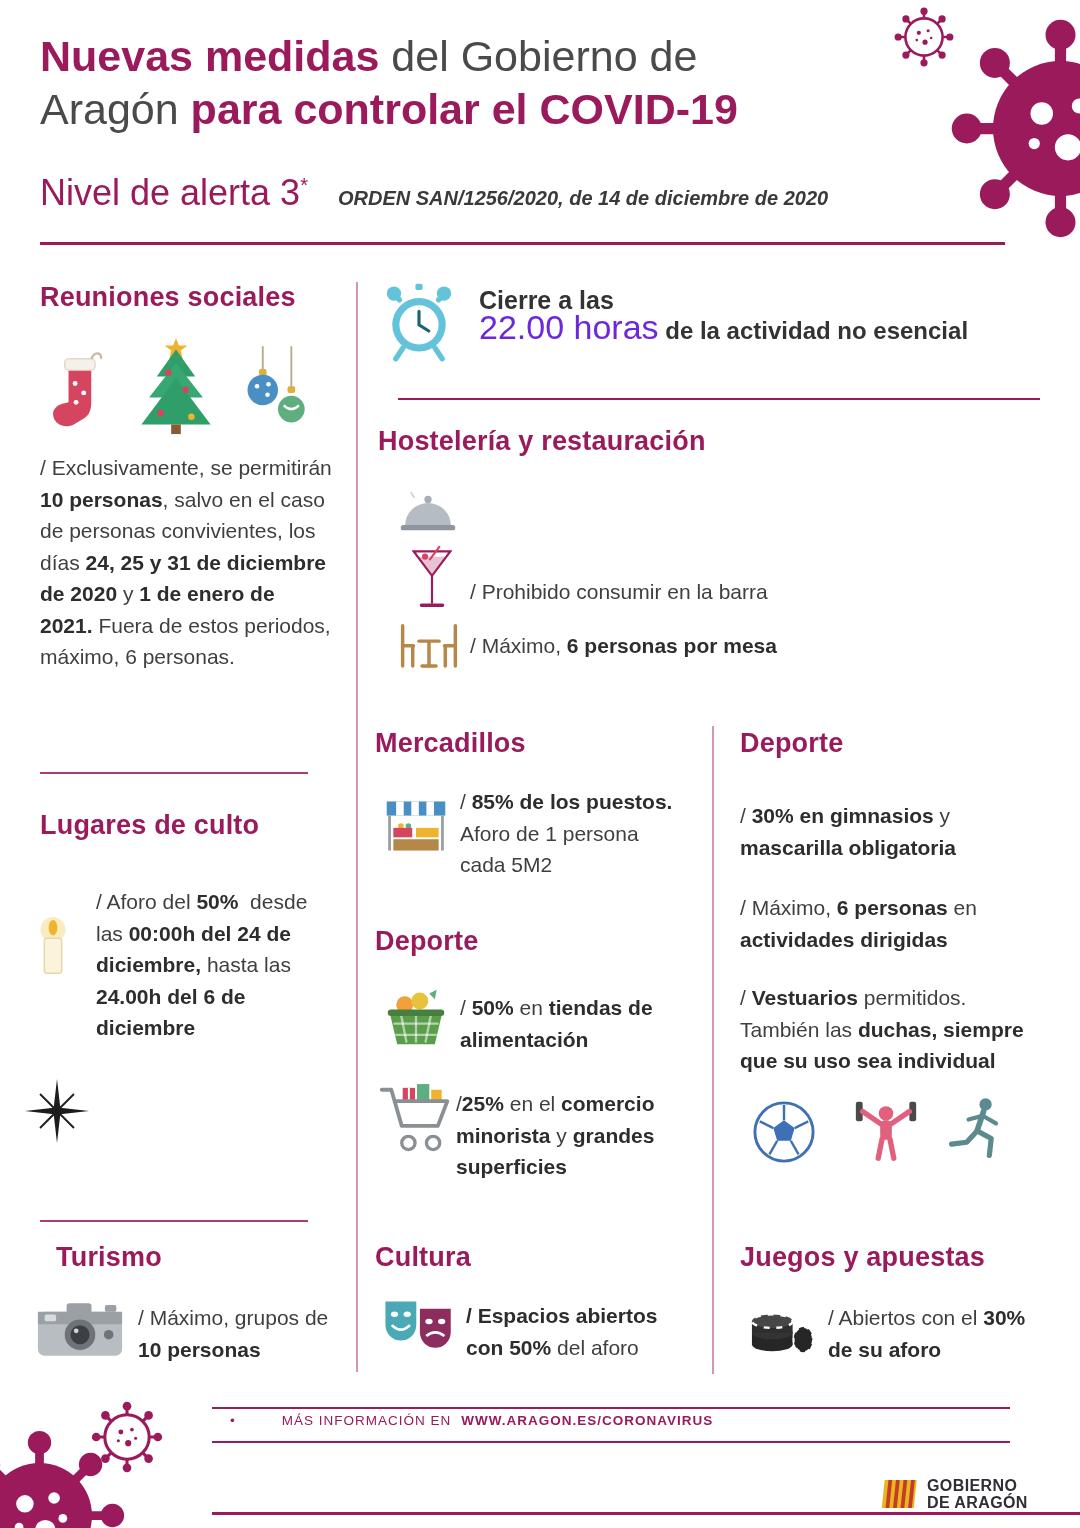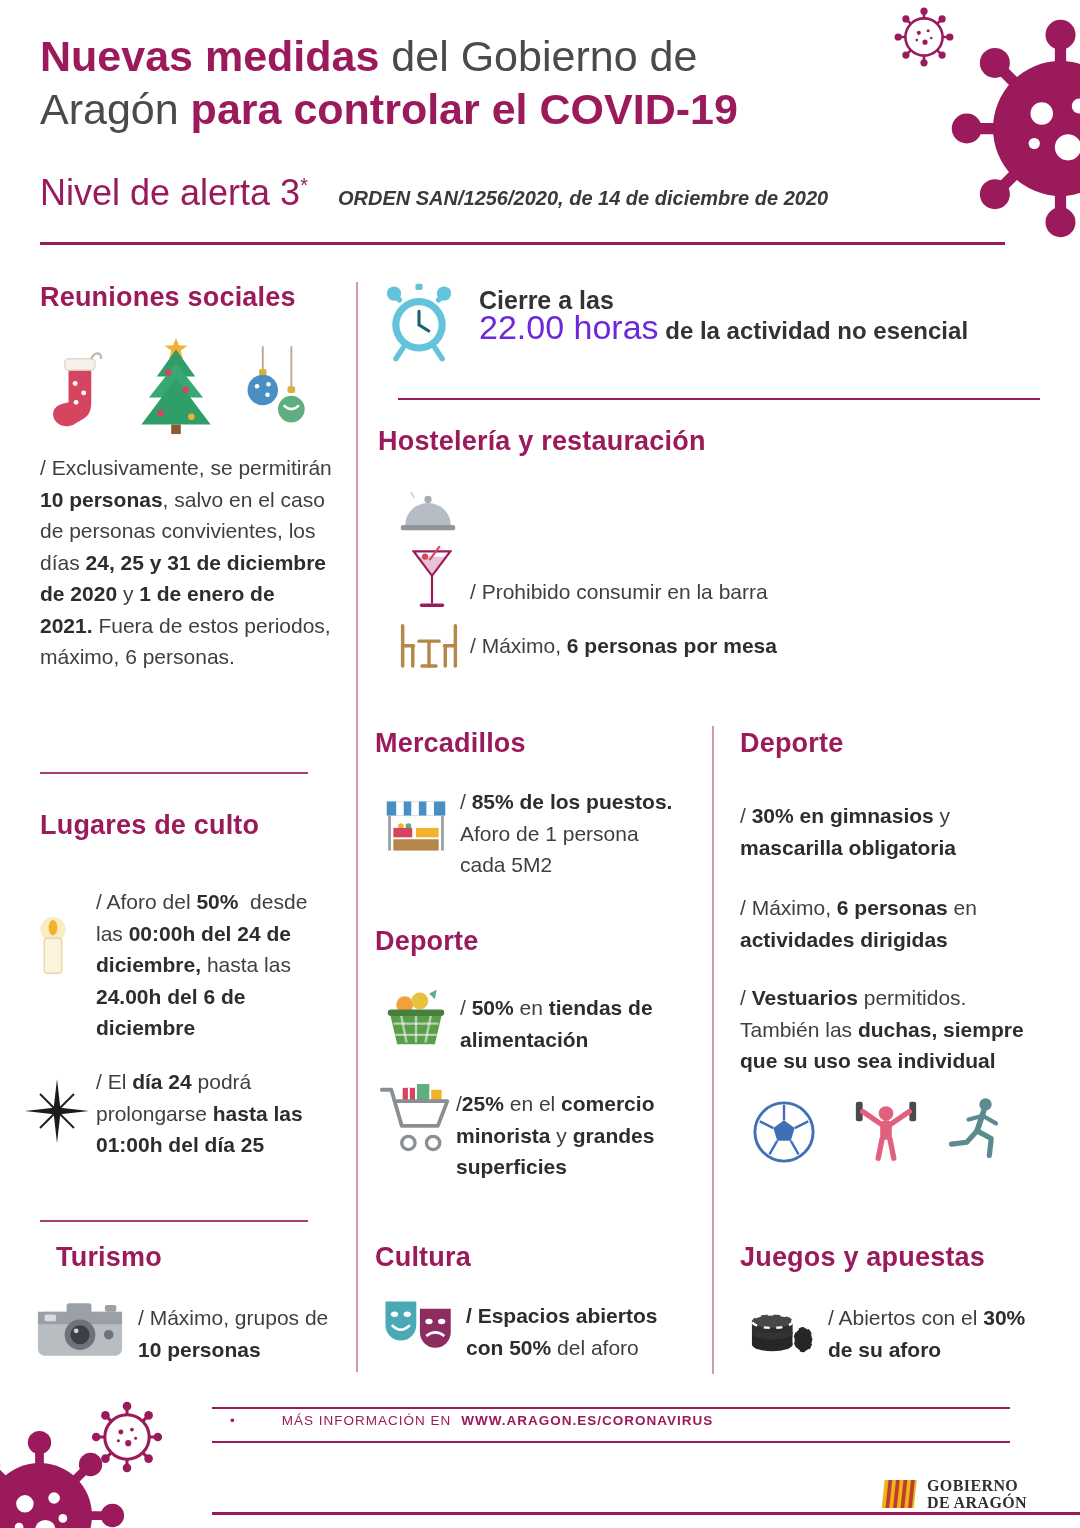--- a/index.html
+++ b/index.html
@@ -30,21 +30,21 @@
   .closing-time { font-size:34px; font-weight:400; color:#6d28d9; }
   .closing-rest { font-size:24px; font-weight:800; color:#333333;margin-top:13px; }
 
   .xmas-row { display:flex; align-items:flex-end; gap:16px; }
 
   .info-line { font-size:13.5px; letter-spacing:1px; color:#9a1a5c; display:flex; align-items:center; gap:10px; }
   .info-prefix { font-weight:500;margin-left:36px; }
   .info-url { font-weight:800; }
 
   .logo { display:flex; align-items:center; gap:9px; }
-  .logo-text { font-size:16px; font-weight:800; color:#2e2e34; line-height:1.08; letter-spacing:.4px;font-family:Liberation Serif, serif; }
+  .logo-text { font-size:16px; font-weight:800; color:#2e2e34; line-height:1.08; letter-spacing:.4px; }
 
   svg { display:block; }
 </style>
 </head>
 <body>
 
 <div id="page">
 
   <h1 class="abs title" style="left:40px; top:30px; width:850px;"><span class="b">Nuevas medidas</span><span> del Gobierno de
 Aragón </span><span class="b">para controlar el COVID-19</span></h1>
@@ -165,21 +165,20 @@
     <ellipse cx="32" cy="16" rx="4.5" ry="8" fill="#f0b32e"></ellipse>
     <rect x="23" y="27" width="18" height="36" rx="3" fill="#fbf3dc" stroke="#e6d8a8" stroke-width="1.5"></rect>
   </svg>
   <p class="abs rich" style="left:96px; top:886px; width:240px;"><span>/ Aforo del </span><span class="b">50%</span><span>  desde las </span><span class="b">00:00h del 24 de diciembre,</span><span> hasta las </span><span class="b">24.00h del 6 de diciembre</span></p>
 
   <svg class="abs" style="left:24px; top:1078px;" width="66" height="66" viewBox="0 0 70 70">
     <line x1="17" y1="17" x2="53" y2="53" stroke="#1c1c1c" stroke-width="2"></line>
     <line x1="53" y1="17" x2="17" y2="53" stroke="#1c1c1c" stroke-width="2"></line>
     <polygon points="35,1 38.5,31.5 69,35 38.5,38.5 35,69 31.5,38.5 1,35 31.5,31.5" fill="#1c1c1c"></polygon>
   </svg>
-  <p class="abs rich" style="left:96px; top:1066px; width:240px;"><span>/ El </span><span class="b">día 24</span><span> podrá prolongarse </span><span class="b">hasta las 01:00h del día 25</span></p>
 
   <div class="abs hrule" style="left:40px; top:1220px; width:268px;"></div>
 
   <h2 class="abs sec" style="left:56px; top:1242px;">Turismo</h2>
 
   <svg class="abs" style="left:36px; top:1296px;" width="88" height="64" viewBox="0 0 92 66">
     <rect x="2" y="16" width="88" height="46" rx="7" fill="#b8bdc2"></rect>
     <rect x="2" y="16" width="88" height="13" fill="#9aa0a6"></rect>
     <rect x="32" y="7" width="26" height="11" rx="3" fill="#9aa0a6"></rect>
     <rect x="72" y="9" width="12" height="7" rx="2" fill="#9aa0a6"></rect>

